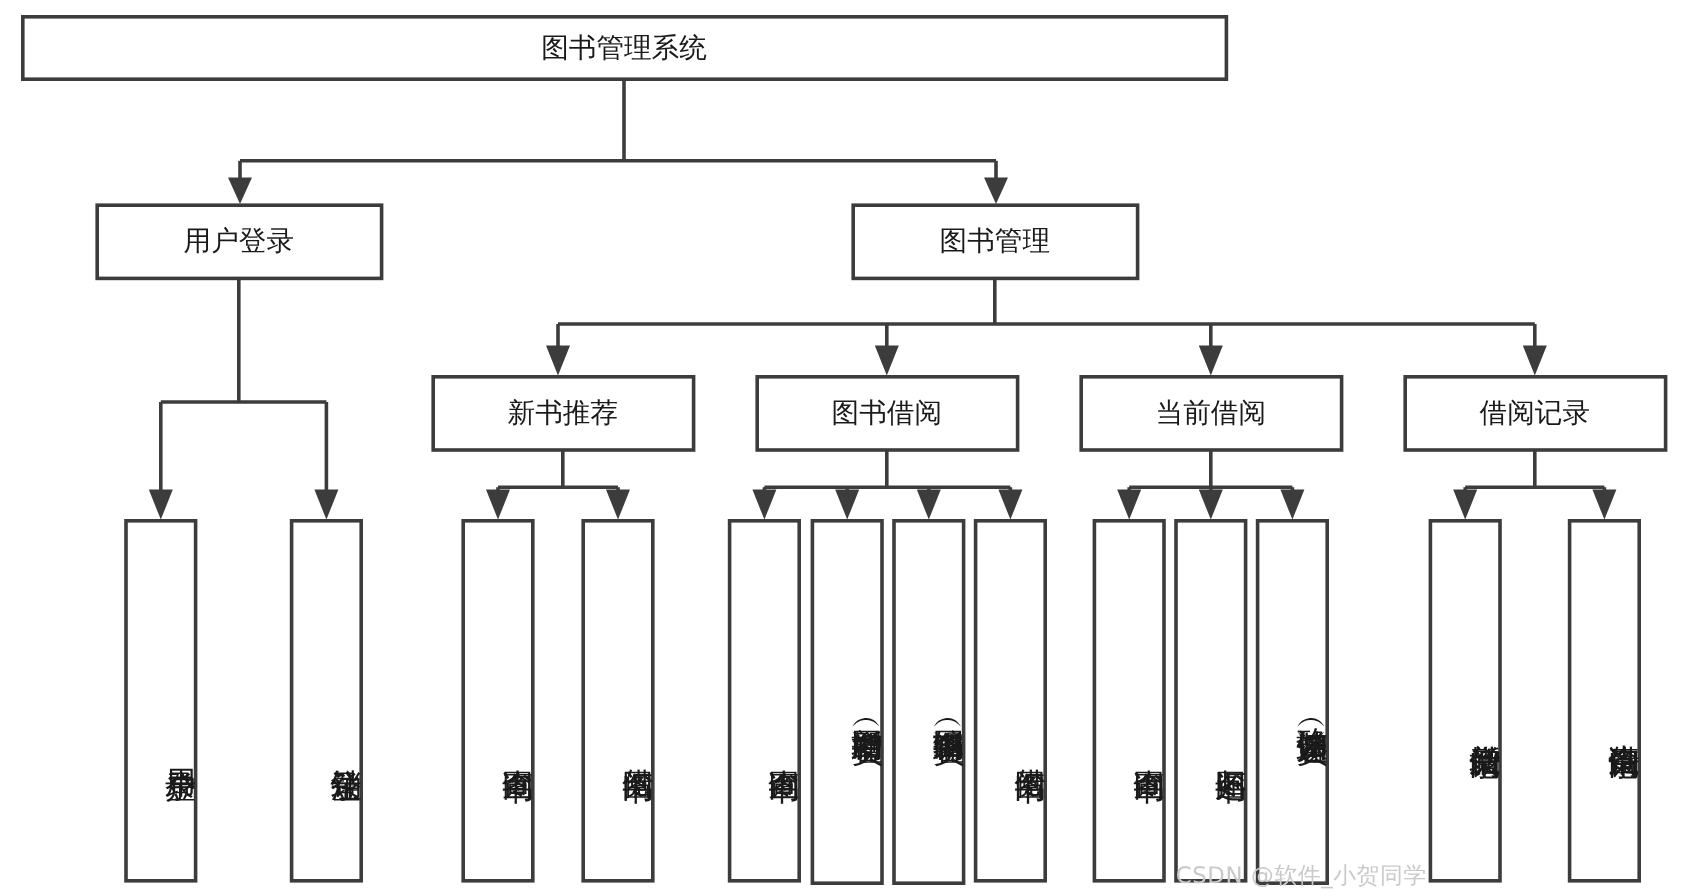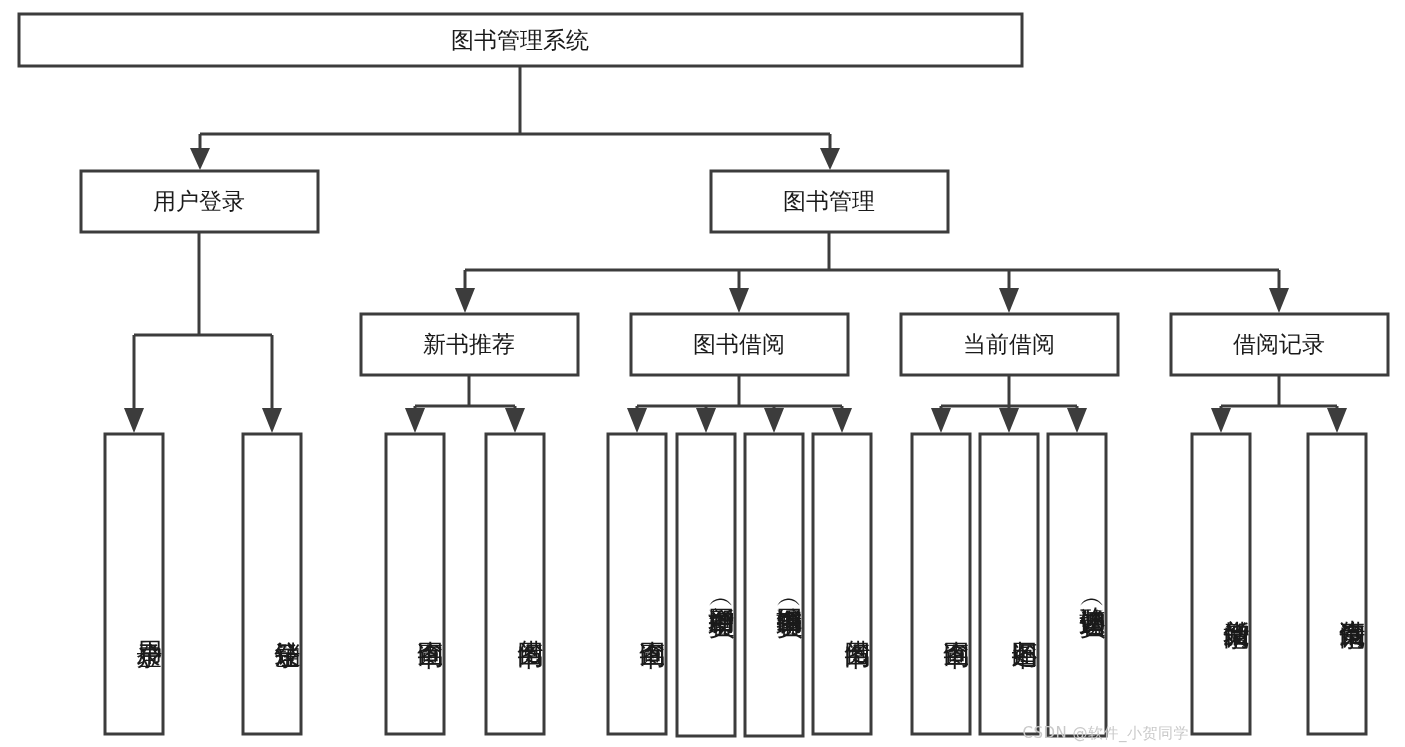--- a/index.html
+++ b/index.html
@@ -66,21 +66,21 @@
   }
   .vnode {
     position: absolute;
     box-sizing: border-box;
   }
   .watermark {
     position: absolute;
     right: 8px;
     bottom: 4px;
     font-family: "DejaVu Sans", "Liberation Sans", sans-serif;
-    font-size: 15px;
+    font-size: 19px;
     color: #c9c9c9;
     white-space: nowrap;
     letter-spacing: 0.5px;
   }
 </style>
 </head>
 <body>
 
 <div id="diagram-root">
 

